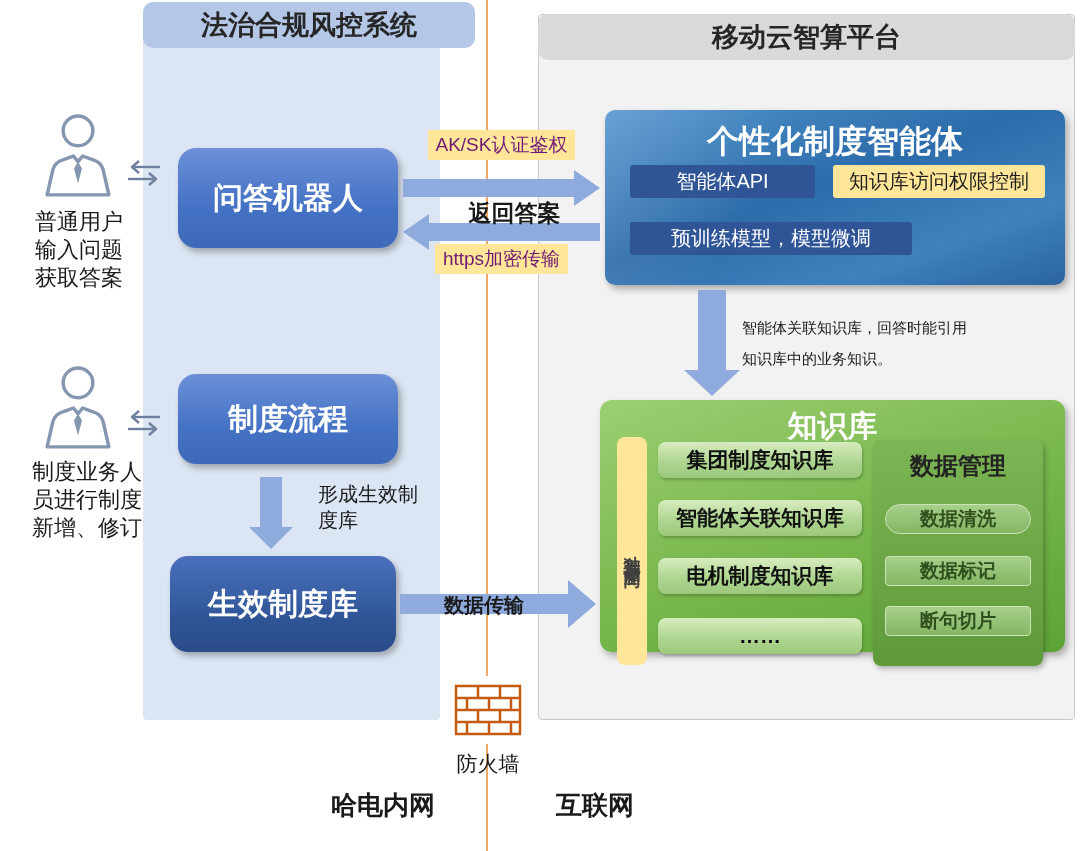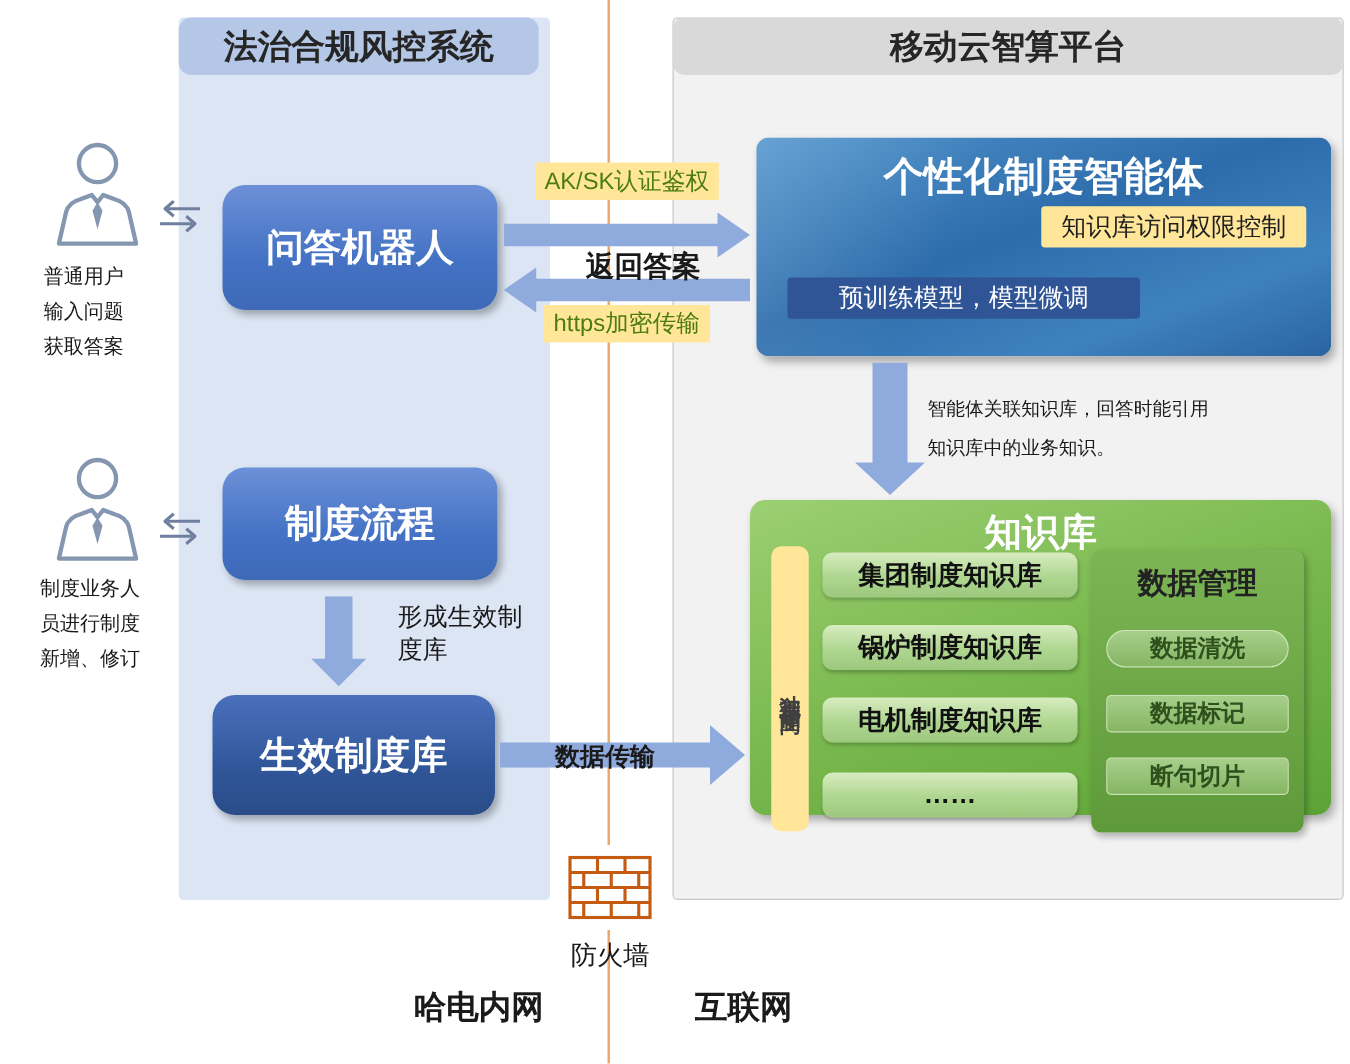--- a/index.html
+++ b/index.html
@@ -43,38 +43,38 @@
            display:flex;align-items:center;justify-content:center;font-weight:bold;font-size:21px;
            color:#111111;box-shadow:1px 2px 3px rgba(0,0,0,0.22);}
   .dm-box{background:linear-gradient(180deg,#7cb554 0%,#5f9a3a 100%);border-radius:8px;
           box-shadow:2px 3px 5px rgba(0,0,0,0.25);}
   .dm-title{color:#222222;font-size:24px;font-weight:bold;text-align:center;}
   .dm-item{background:linear-gradient(180deg,#a7cf8b 0%,#85b663 100%);border:1px solid #cde3b8;
            border-radius:4px;display:flex;align-items:center;justify-content:center;font-size:19px;
            font-weight:bold;color:#2f4f1c;box-sizing:border-box;}
 
   .tagwrap{text-align:center;}
-  .tag{background:#ffe699;color:#4d7c0f;font-size:19px;padding:2px 8px;display:inline-block;}
+  .tag{background:#ffe699;color:#701a75;font-size:19px;padding:2px 8px;display:inline-block;}
   .flow-text{font-size:23px;font-weight:bold;color:#1a1a1a;text-align:center;}
   .small-label{font-size:20px;font-weight:bold;color:#1a1a1a;text-align:center;}
   .note{font-size:15px;color:#1a1a1a;line-height:31px;}
-  .user-label{font-size:16px;color:#1a1a1a;line-height:28px;}
+  .user-label{font-size:22px;color:#1a1a1a;line-height:28px;}
   .bottom-label{font-size:26px;font-weight:bold;color:#1a1a1a;text-align:center;}
   .fw-label{font-size:21px;color:#1a1a1a;text-align:center;}
   .arrow-fill{fill:#8faadc;}
 </style>
 </head>
 <body>
 
 <div id="canvas">
 
   <div class="abs divider z0" style="left:486px;top:0;height:851px;"></div>
 
   <div class="abs panel-left z1" style="left:143px;top:14px;width:297px;height:706px;"></div>
-  <div class="abs hdr hdr-left z2" style="left:143px;top:14px;width:288px;height:46px;">
+  <div class="abs hdr hdr-left z2" style="left:143px;top:2px;width:332px;height:46px;">
     <span>法治合规风控系统</span>
   </div>
 
   <div class="abs panel-right z1" style="left:538px;top:14px;width:537px;height:706px;"></div>
   <div class="abs hdr hdr-right z2" style="left:538px;top:14px;width:537px;height:46px;">
     <span>移动云智算平台</span>
   </div>
 
   <svg class="abs z2" style="left:38px;top:110px;" width="80" height="92" viewBox="0 0 70 80">
     <circle cx="35" cy="18" r="13" stroke="#8496b0" stroke-width="3" fill="none"></circle>
@@ -140,40 +140,43 @@
   <div class="abs flow-text z3" style="left:429px;top:198px;width:171px;">返回答案</div>
   <svg class="abs z2" style="left:403px;top:214px;" width="197" height="36" viewBox="0 0 197 36">
     <polygon class="arrow-fill" points="197,9 26,9 26,0 0,18 26,36 26,27 197,27"></polygon>
   </svg>
   <div class="abs tagwrap z3" style="left:403px;top:244px;width:197px;">
     <span class="tag">https加密传输</span>
   </div>
 
   <div class="abs agent-box z2" style="left:605px;top:110px;width:460px;height:175px;">
     <div class="abs agent-title" style="left:0;top:10px;width:460px;">个性化制度智能体</div>
+    <div class="abs navy-chip" style="left:25px;top:55px;width:185px;height:33px;">
+      <span>智能体API</span>
+    </div>
     <div class="abs yellow-chip" style="left:228px;top:55px;width:212px;height:33px;">
       <span>知识库访问权限控制</span>
     </div>
     <div class="abs navy-chip" style="left:25px;top:112px;width:282px;height:33px;">
       <span>预训练模型，模型微调</span>
     </div>
   </div>
 
   <svg class="abs z2" style="left:684px;top:290px;" width="56" height="106" viewBox="0 0 56 106">
     <polygon class="arrow-fill" points="14,0 42,0 42,80 56,80 28,106 0,80 14,80"></polygon>
   </svg>
   <div class="abs note pre z2" style="left:742px;top:312px;width:310px;">智能体关联知识库，回答时能引用
 知识库中的业务知识。</div>
 
   <div class="abs kb-box z2" style="left:600px;top:400px;width:465px;height:252px;">
     <div class="abs kb-title" style="left:0;top:6px;width:465px;">知识库</div>
     <div class="abs storage-strip" style="left:17px;top:37px;width:30px;height:228px;">独享存储空间</div>
 
     <div class="abs kb-item" style="left:58px;top:42px;width:204px;height:36px;">集团制度知识库</div>
-    <div class="abs kb-item" style="left:58px;top:100px;width:204px;height:36px;">锅炉制度知识库</div>
+    <div class="abs kb-item" style="left:58px;top:100px;width:204px;height:36px;">智能体关联知识库</div>
     <div class="abs kb-item" style="left:58px;top:158px;width:204px;height:36px;">电机制度知识库</div>
     <div class="abs kb-item" style="left:58px;top:218px;width:204px;height:36px;">……</div>
 
     <div class="abs dm-box" style="left:273px;top:40px;width:170px;height:226px;">
       <div class="abs dm-title" style="left:0;top:10px;width:170px;">数据管理</div>
       <div class="abs dm-item" style="left:12px;top:64px;width:146px;height:30px;border-radius:15px;">数据清洗</div>
       <div class="abs dm-item" style="left:12px;top:116px;width:146px;height:30px;">数据标记</div>
       <div class="abs dm-item" style="left:12px;top:166px;width:146px;height:30px;">断句切片</div>
     </div>
   </div>

